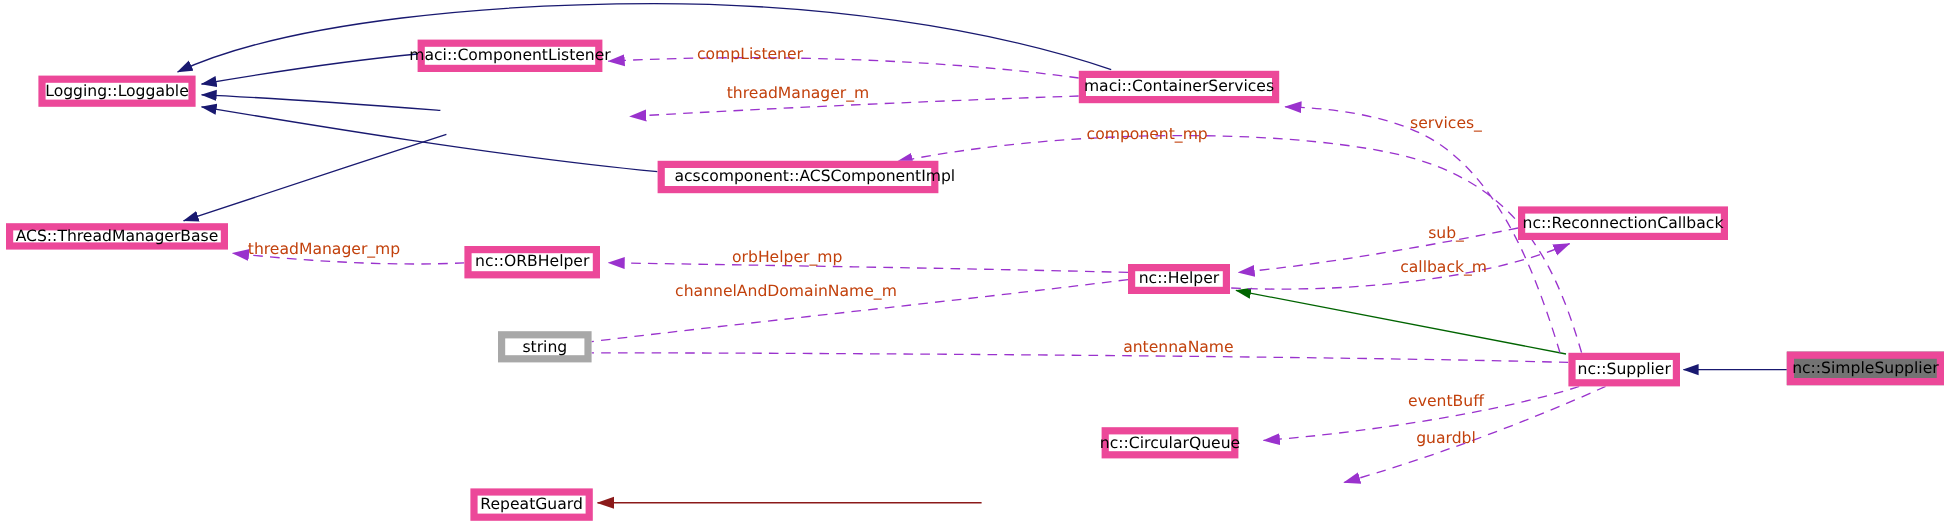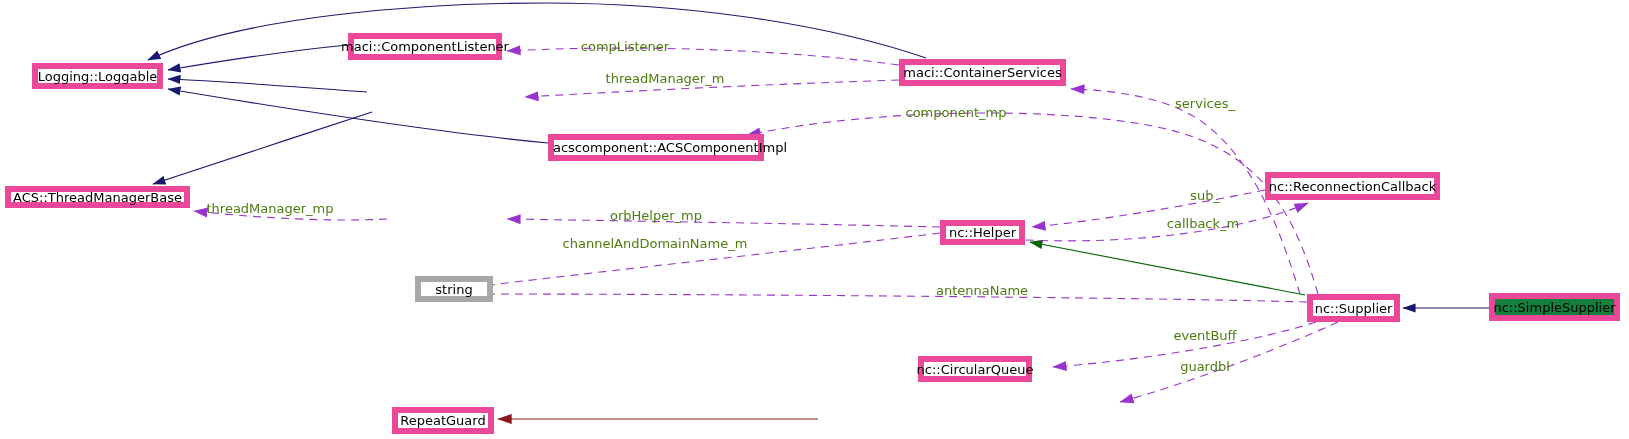--- a/index.html
+++ b/index.html
@@ -18,26 +18,26 @@
   .node{
     position:absolute;
     box-sizing:border-box;
     border:6px solid #ec4899;
     background:#ffffff;
     color:#000000;
     display:flex;align-items:center;justify-content:center;
     font-size:13px;line-height:1;white-space:nowrap;
     z-index:2;
   }
-  .node.focus{background:#15803d;}
+  .node.focus{background:#737373;}
   .node.external{border-color:#a8a8a8;}
   .edge-label{
     position:absolute;
     transform:translate(-50%,-50%);
-    font-size:13px;color:#4d7c0f;white-space:nowrap;
+    font-size:13px;color:#c2410c;white-space:nowrap;
     z-index:3;
   }
 </style>
 </head>
 <body>
 
 <div id="canvas">
   <svg id="edges" width="1629" height="439">
     <defs>
       <marker id="m-navy" viewBox="0 0 10 7" refX="9.5" refY="3.5" markerWidth="12" markerHeight="9" orient="auto">
@@ -82,22 +82,23 @@
     <div class="edge-label" style="left: 1203px; top: 223px;">callback_m</div>
     <div class="edge-label" style="left: 270px; top: 208px;">threadManager_mp</div>
     <div class="edge-label" style="left: 656px; top: 215px;">orbHelper_mp</div>
     <div class="edge-label" style="left: 655px; top: 243px;">channelAndDomainName_m</div>
     <div class="edge-label" style="left: 982px; top: 290px;">antennaName</div>
     <div class="edge-label" style="left: 1205px; top: 335px;">eventBuff</div>
     <div class="edge-label" style="left: 1205px; top: 366px;">guardbl</div>
     <div class="node" style="left: 32px; top: 63px; width: 131px; height: 26px;">Logging::Loggable</div>
     <div class="node" style="left: 348px; top: 33px; width: 154px; height: 27px;">maci::ComponentListener</div>
     <div class="node" style="left: 5px; top: 186px; width: 185px; height: 22px;">ACS::ThreadManagerBase</div>
-    <div class="node" style="left: 548px; top: 134px; width: 216px; height: 27px; padding-left: 28px;">acscomponent::ACSComponentImpl</div>
+    <div class="node" style="left: 548px; top: 134px; width: 234px; height: 27px; padding-left: 28px;">acscomponent::ACSComponentImpl</div>
     <div class="node" style="left: 899px; top: 59px; width: 167px; height: 27px;">maci::ContainerServices</div>
     <div class="node" style="left: 1265px; top: 172px; width: 175px; height: 28px;">nc::ReconnectionCallback</div>
+    <div class="node" style="left: 387px; top: 205px; width: 113px; height: 27px;">nc::ORBHelper</div>
     <div class="node external" style="left: 415px; top: 276px; width: 78px; height: 26px;">string</div>
     <div class="node" style="left: 940px; top: 220px; width: 85px; height: 25px;">nc::Helper</div>
     <div class="node" style="left: 1307px; top: 294px; width: 93px; height: 28px;">nc::Supplier</div>
     <div class="node focus" style="left: 1489px; top: 293px; width: 131px; height: 28px;">nc::SimpleSupplier</div>
     <div class="node" style="left: 918px; top: 356px; width: 114px; height: 26px;">nc::CircularQueue</div>
     <div class="node" style="left: 392px; top: 407px; width: 102px; height: 27px;">RepeatGuard</div>
   </div>
 
 </body></html>

